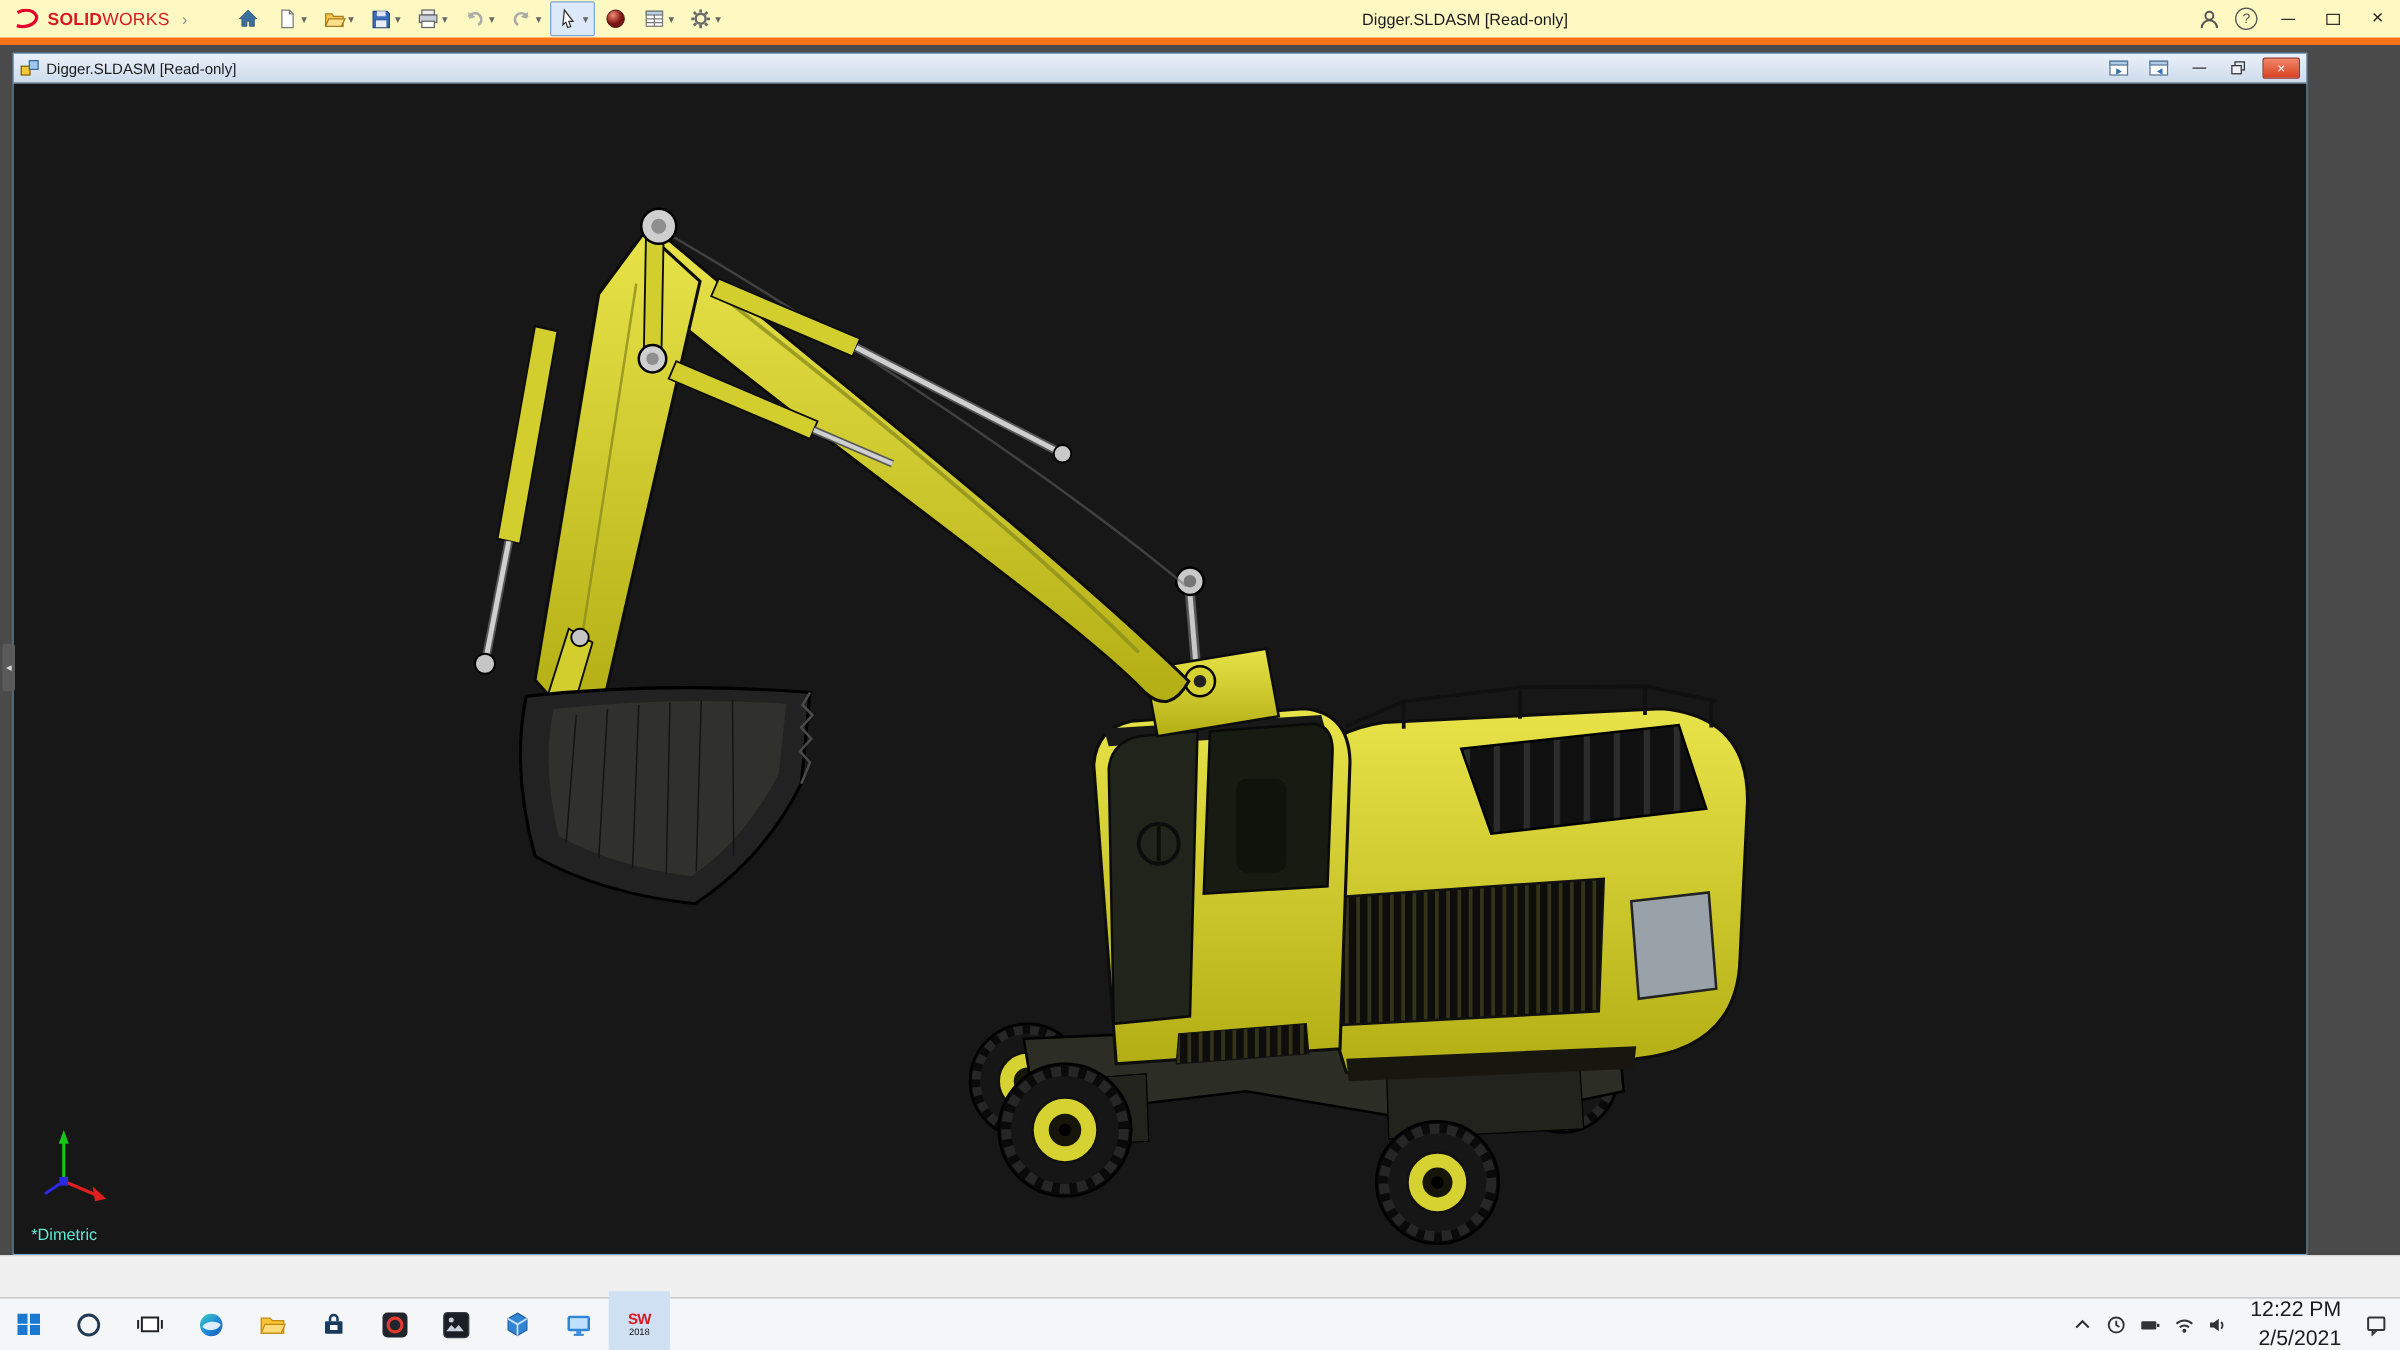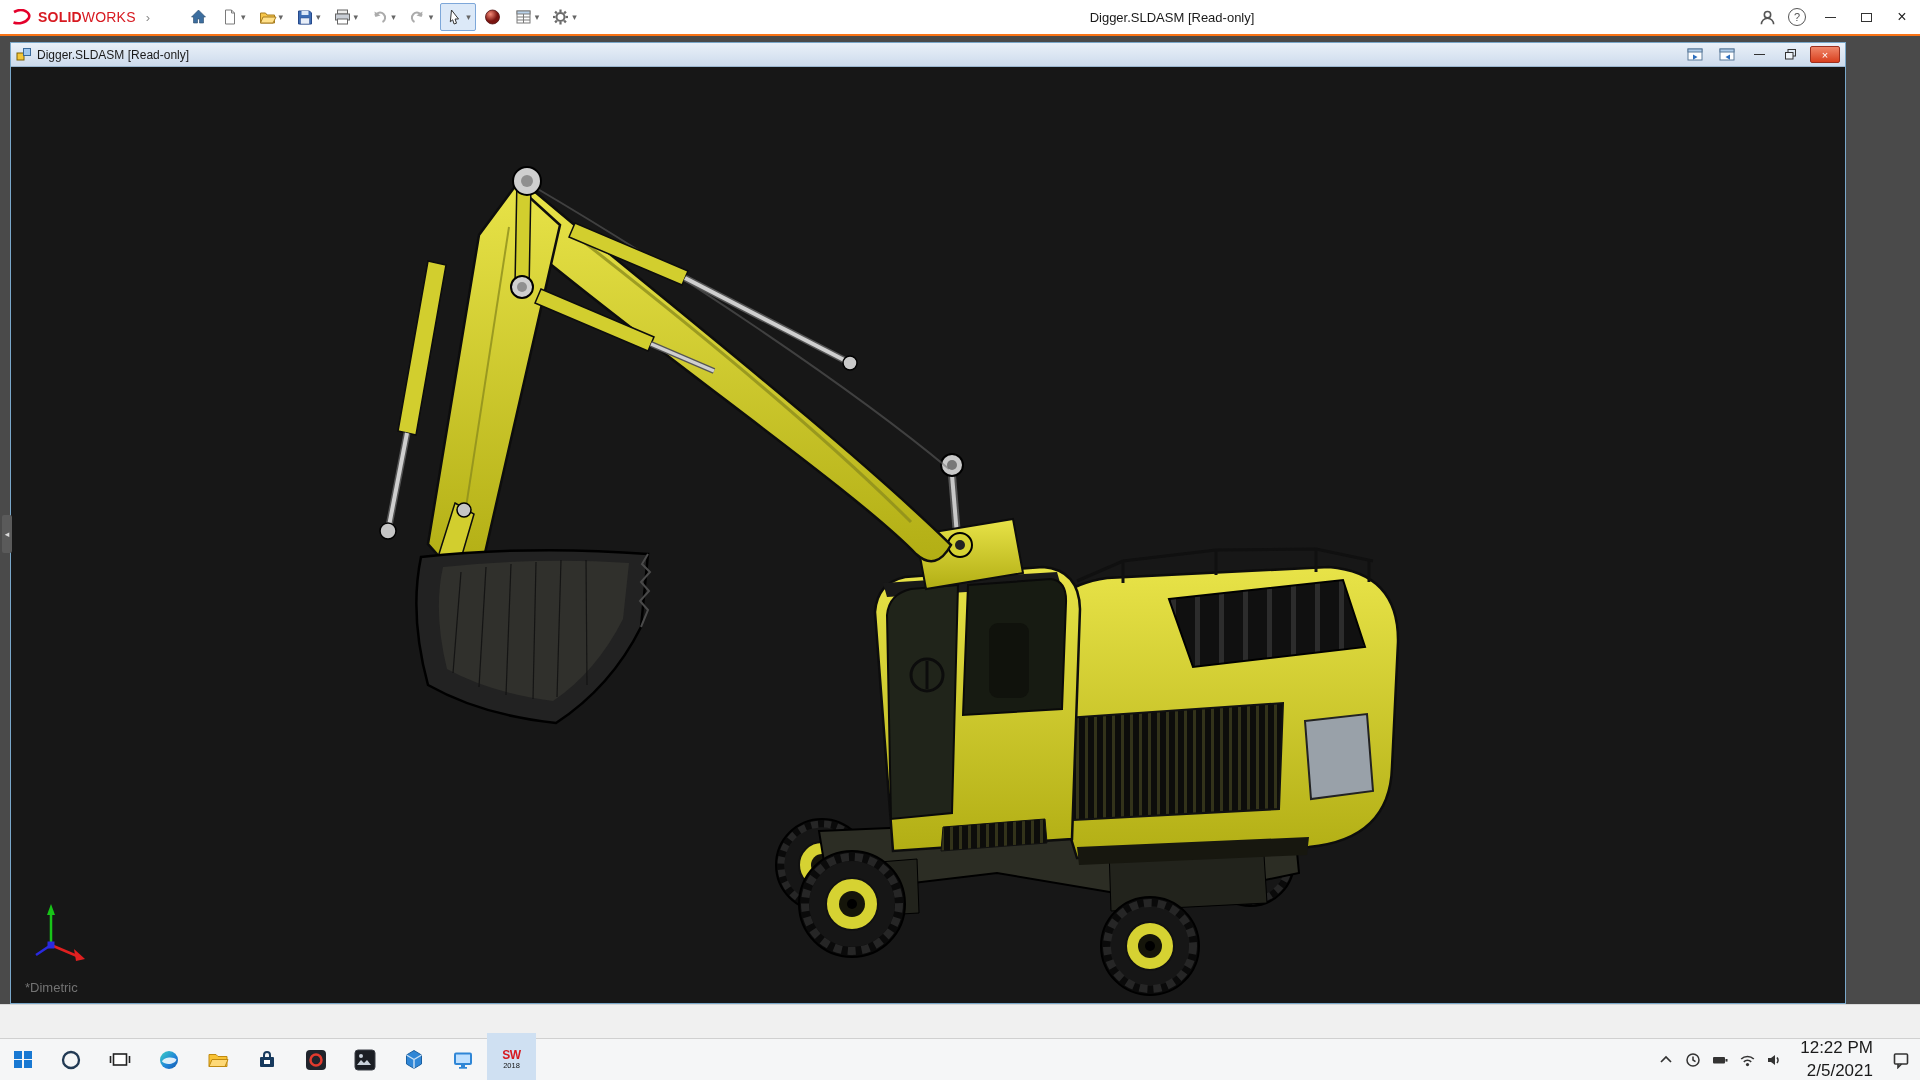--- a/index.html
+++ b/index.html
@@ -1,21 +1,21 @@
 <!DOCTYPE html>
 <html><head>
 <meta charset="utf-8">
 <style>
   * { margin:0; padding:0; box-sizing:border-box; }
   html,body { width:1920px; height:1080px; background:#4a4a4a; font-family:"Liberation Sans", sans-serif; overflow:hidden; }
   #root { position:relative; width:1920px; height:1080px; background:#4a4a4a; }
 
   
-  .app-titlebar { position:absolute; top:0; left:0; width:1920px; height:36px; background:#ffffff;
-    border-bottom:2px solid #f97316; display:flex; align-items:center; padding-left:10px; z-index:40; }
+  .app-titlebar { position:absolute; top:0; left:0; width:1920px; height:36px; background:#fef9c3;
+    border-bottom:6px solid #f97316; display:flex; align-items:center; padding-left:10px; z-index:40; }
   .brand { display:flex; align-items:center; gap:4px; }
   .brand-text { font-size:14px; color:#d71920; letter-spacing:.2px; }
   .brand-text b { font-weight:bold; }
   .logo-arrow { color:#8a8a8a; font-size:13px; margin-left:6px; }
   .main-toolbar { display:flex; align-items:center; margin-left:34px; gap:2px; }
   .tb-btn { height:28px; display:flex; align-items:center; padding:0 4px; gap:2px; border:1px solid transparent; border-radius:2px; }
   .tb-btn.active { background:#dce9f8; border:1px solid #7da7d9; }
   .caret { font-size:9px; color:#666; line-height:1; }
   .app-title { position:absolute; left:1172px; transform:translateX(-50%); font-size:13px; color:#1a1a1a; white-space:nowrap; }
   .titlebar-right { margin-left:auto; display:flex; align-items:center; height:36px; }
@@ -32,21 +32,21 @@
     border:1px solid #79a7c9; z-index:20; }
   .doc-titlebar { height:24px; background:linear-gradient(#eaf1f9,#cddbec); border-bottom:1px solid #9ab6cf;
     display:flex; align-items:center; padding:0 5px; gap:5px; }
   .doc-title { font-size:12px; color:#1a1a1a; }
   .doc-controls { margin-left:auto; display:flex; align-items:center; gap:6px; }
   .doc-cap { display:flex; align-items:center; justify-content:center; width:26px; height:17px; }
   .doc-close { width:30px; height:17px; background:linear-gradient(#f0876a,#d9401f); border:1px solid #9c2f1e;
     border-radius:2px; color:#fff; font-size:11px; display:flex; align-items:center; justify-content:center; }
   .viewport { position:absolute; left:0; top:24px; width:1834px; height:936px; background:#171717; overflow:hidden; }
   .scene { width:100%; height:100%; display:block; }
-  .view-orientation { position:absolute; left:14px; bottom:8px; color:#737373; font-size:13px; }
+  .view-orientation { position:absolute; left:14px; bottom:8px; color:#5eead4; font-size:13px; }
 
   .panel-arrow { position:absolute; left:2px; top:515px; width:10px; height:38px; background:#5a5a5a;
     border-radius:2px; display:flex; align-items:center; justify-content:center; color:#d8d8d8; font-size:9px; z-index:30; }
 
   
   .status-bar { position:absolute; left:0; top:1004px; width:1920px; height:34px; background:#f0f0f0;
     border-top:1px solid #d8d8d8; z-index:25; }
 
   
   .taskbar { position:absolute; left:0; top:1038px; width:1920px; height:42px; background:#f5f6f7;

